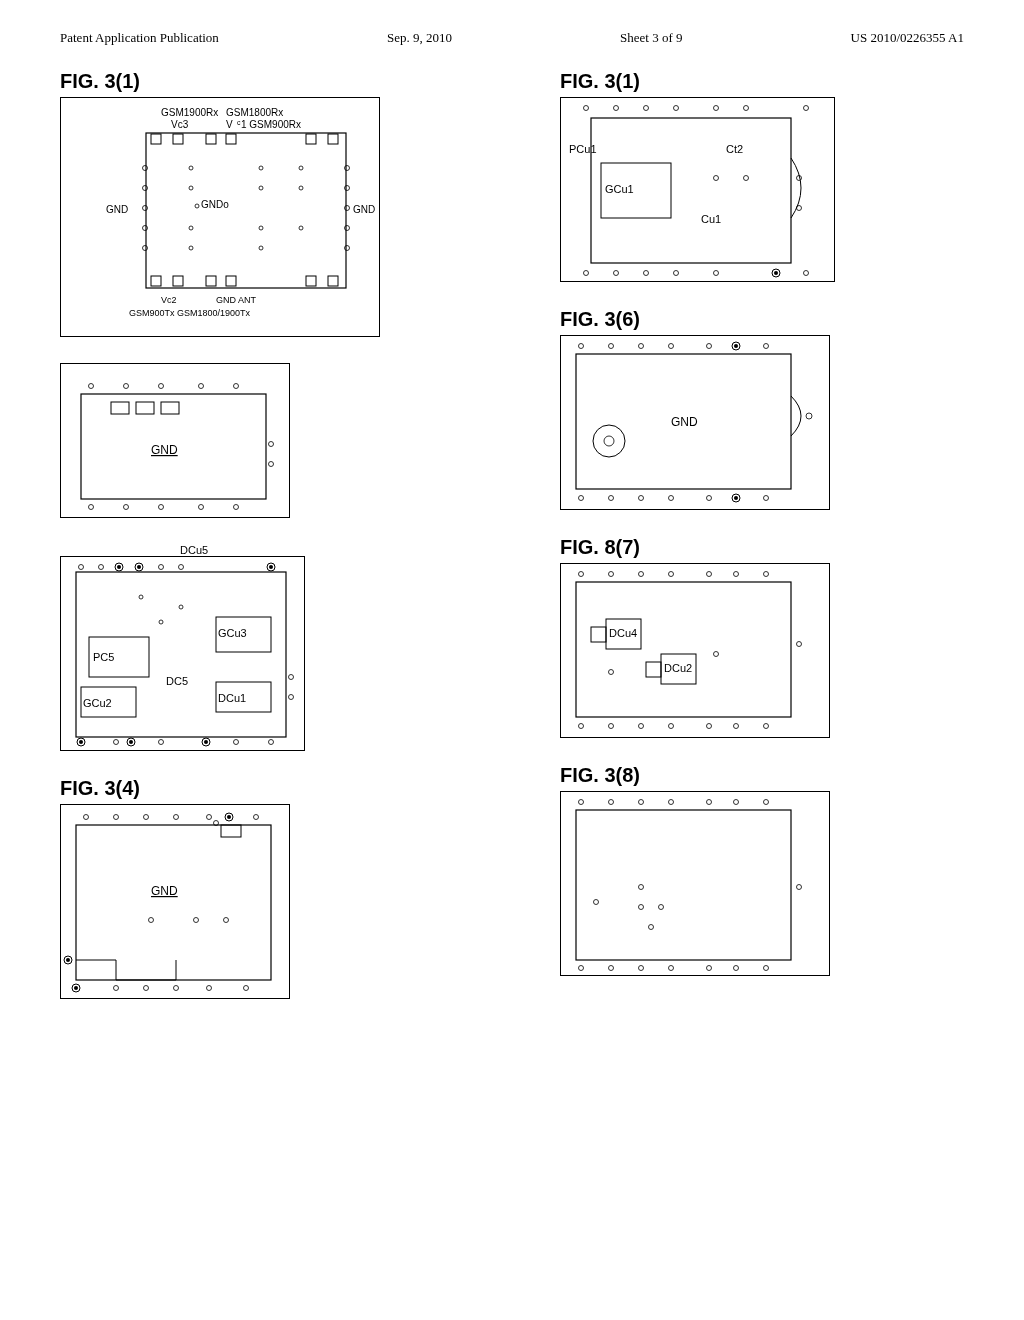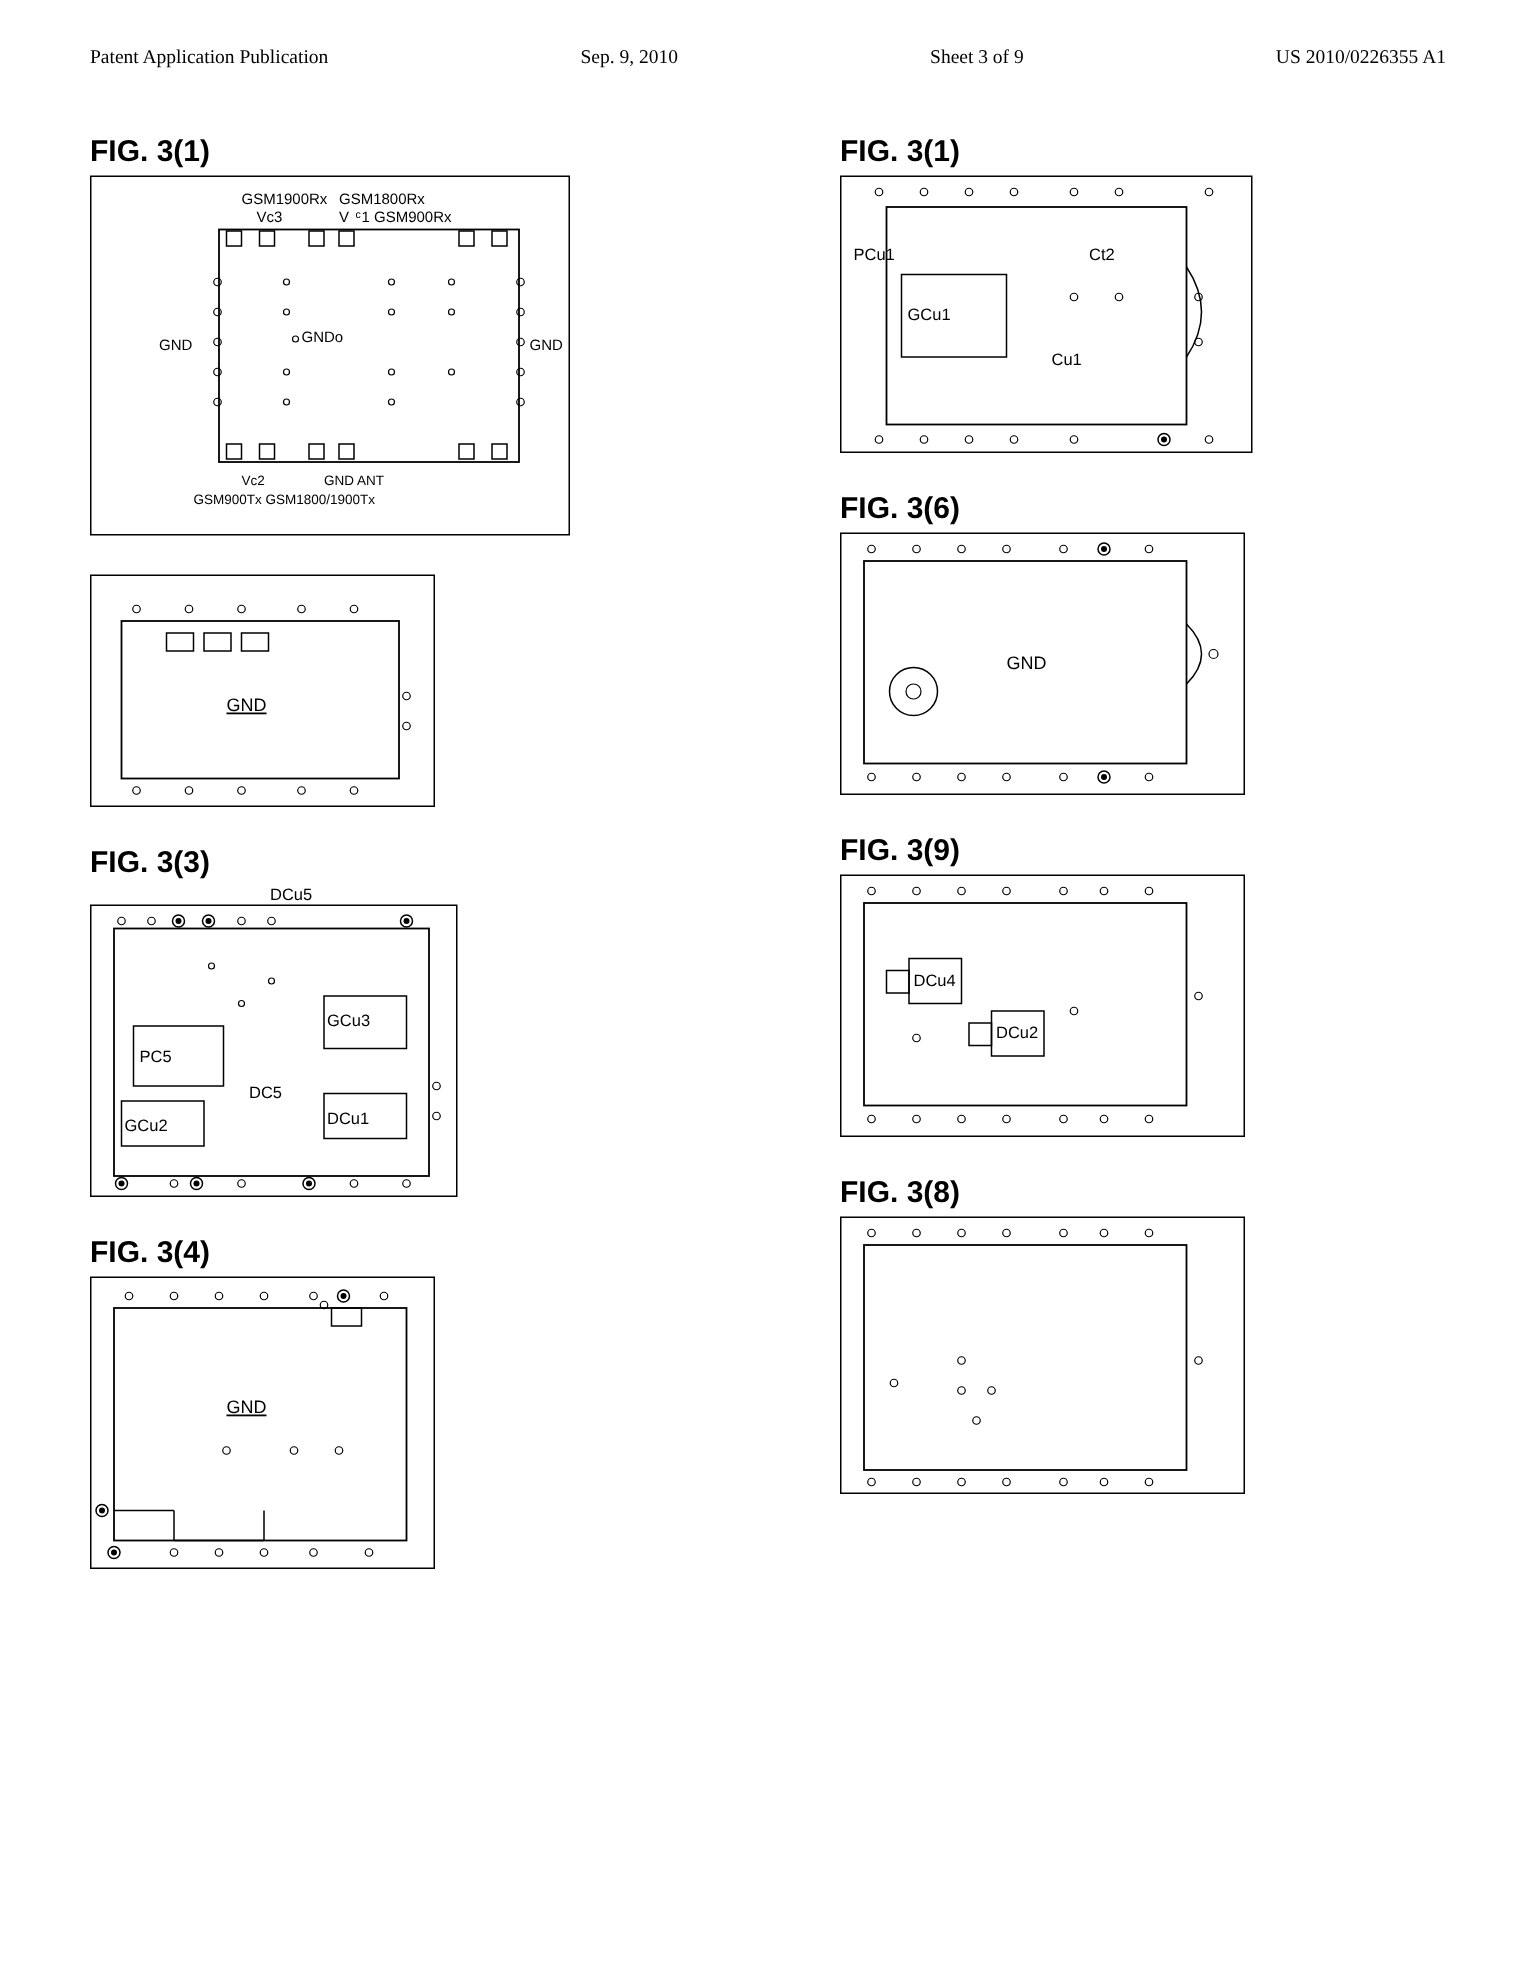--- a/index.html
+++ b/index.html
@@ -15,21 +15,21 @@
       width: 1024px;
       min-height: 1320px;
       background: #fff;
       padding: 30px 60px;
       position: relative;
     }
     .header {
       display: flex;
       justify-content: space-between;
       align-items: center;
-      margin-bottom: 44px;
+      margin-bottom: 24px;
       font-size: 13px;
       border-bottom: none;
     }
     .sheet-label { font-size: 13px; }
 
     svg text {
       font-family: Arial, sans-serif;
     }
 
     .figures-grid {
@@ -166,21 +166,20 @@
           <circle cx="100" cy="143" r="2.5" fill="none" stroke="#000" stroke-width="0.8"></circle>
           <circle cx="140" cy="143" r="2.5" fill="none" stroke="#000" stroke-width="0.8"></circle>
           <circle cx="175" cy="143" r="2.5" fill="none" stroke="#000" stroke-width="0.8"></circle>
 
           <circle cx="210" cy="80" r="2.5" fill="none" stroke="#000" stroke-width="0.8"></circle>
           <circle cx="210" cy="100" r="2.5" fill="none" stroke="#000" stroke-width="0.8"></circle>
         </svg>
       </div>
 
       <div class="fig-wrapper">
-        <div class="fig-label">FIG. 3(3)</div>
 
         <div style="margin-left:120px; font-size:11px; font-family:Arial;">DCu5</div>
         <svg width="245" height="195" style="border:1px solid #000;">
 
           <rect x="15" y="15" width="210" height="165" fill="none" stroke="#000" stroke-width="1.2"></rect>
 
           <circle cx="20" cy="10" r="2.5" fill="none" stroke="#000" stroke-width="0.8"></circle>
           <circle cx="40" cy="10" r="2.5" fill="none" stroke="#000" stroke-width="0.8"></circle>
 
           <circle cx="58" cy="10" r="4" fill="none" stroke="#000" stroke-width="1"></circle>
@@ -344,21 +343,21 @@
           <circle cx="80" cy="162" r="2.5" fill="none" stroke="#000" stroke-width="0.8"></circle>
           <circle cx="110" cy="162" r="2.5" fill="none" stroke="#000" stroke-width="0.8"></circle>
           <circle cx="148" cy="162" r="2.5" fill="none" stroke="#000" stroke-width="0.8"></circle>
           <circle cx="175" cy="162" r="4" fill="none" stroke="#000" stroke-width="1"></circle>
           <circle cx="175" cy="162" r="2" fill="#000"></circle>
           <circle cx="205" cy="162" r="2.5" fill="none" stroke="#000" stroke-width="0.8"></circle>
         </svg>
       </div>
 
       <div class="fig-wrapper">
-        <div class="fig-label">FIG. 3(9)</div>
+        <div class="fig-label">FIG. 8(7)</div>
         <svg width="270" height="175" style="border:1px solid #000;">
 
           <circle cx="20" cy="10" r="2.5" fill="none" stroke="#000" stroke-width="0.8"></circle>
           <circle cx="50" cy="10" r="2.5" fill="none" stroke="#000" stroke-width="0.8"></circle>
           <circle cx="80" cy="10" r="2.5" fill="none" stroke="#000" stroke-width="0.8"></circle>
           <circle cx="110" cy="10" r="2.5" fill="none" stroke="#000" stroke-width="0.8"></circle>
           <circle cx="148" cy="10" r="2.5" fill="none" stroke="#000" stroke-width="0.8"></circle>
           <circle cx="175" cy="10" r="2.5" fill="none" stroke="#000" stroke-width="0.8"></circle>
           <circle cx="205" cy="10" r="2.5" fill="none" stroke="#000" stroke-width="0.8"></circle>
 

